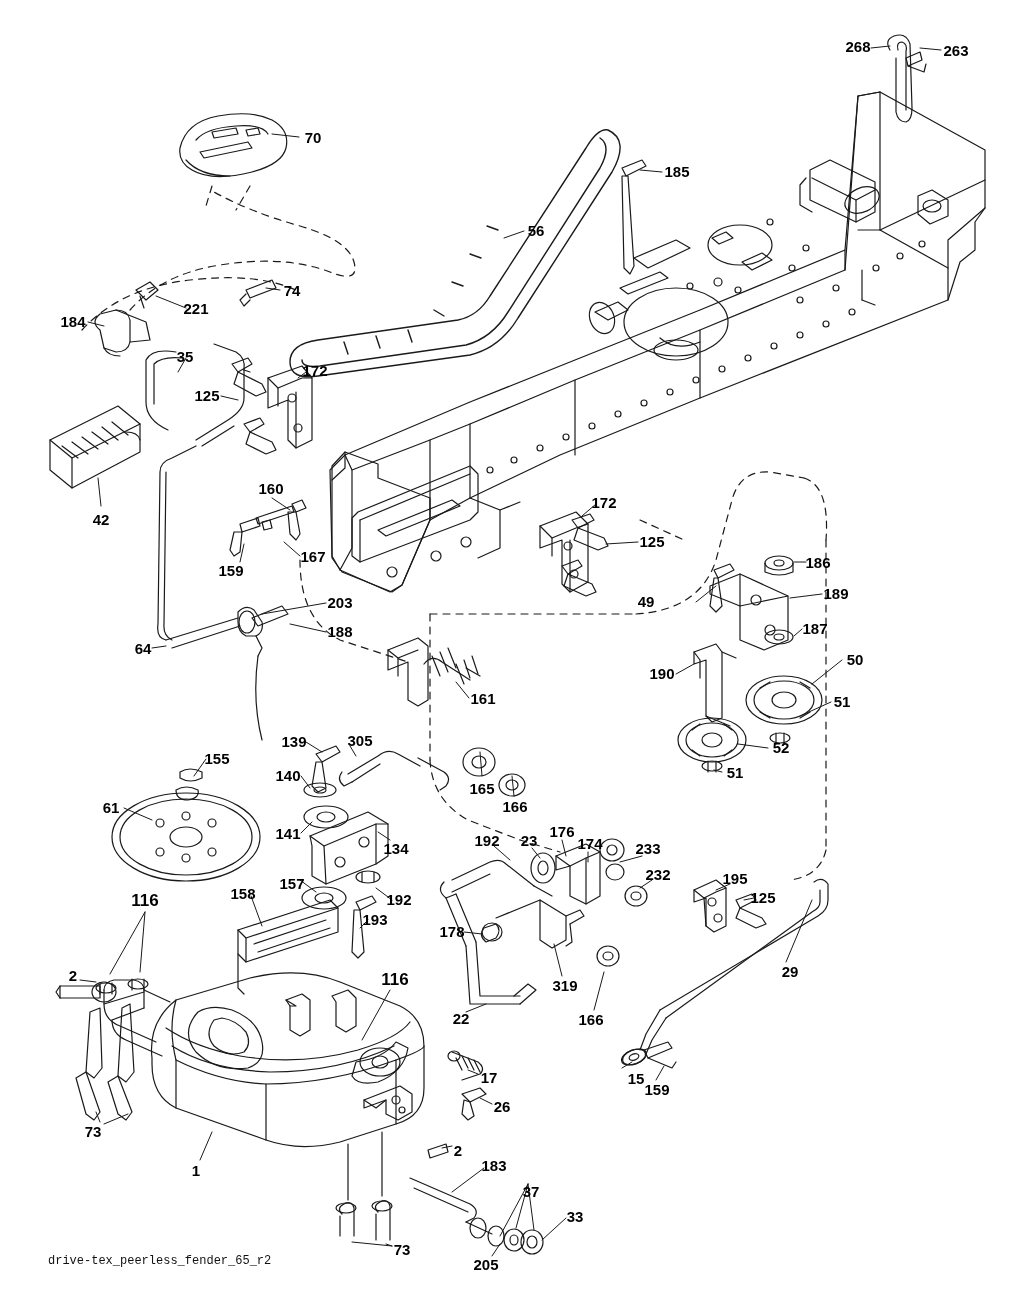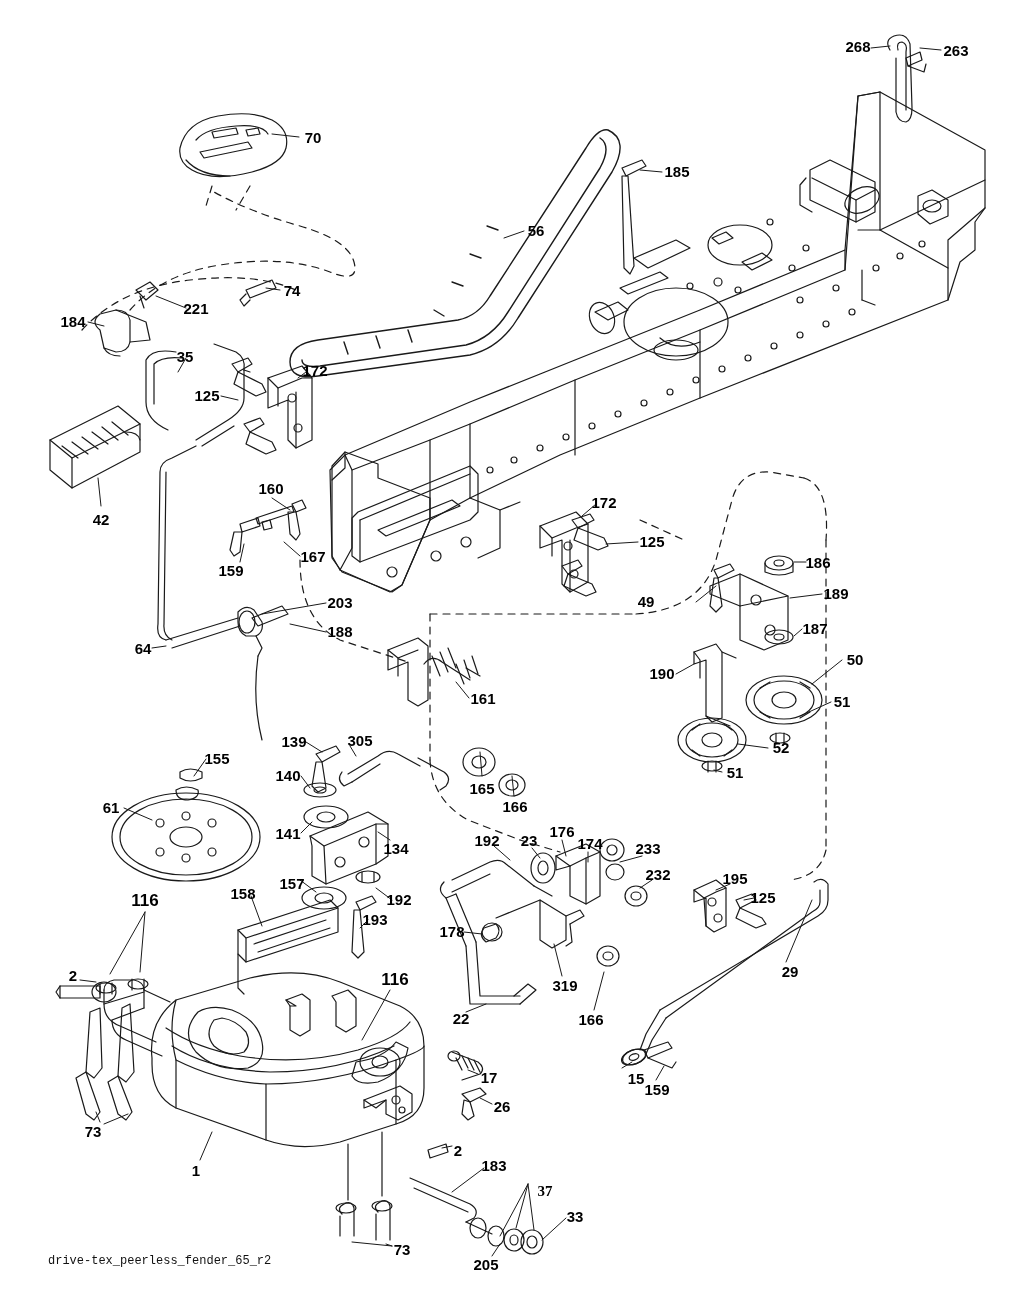--- a/index.html
+++ b/index.html
@@ -595,20 +595,20 @@
       <div class="callout big" style="left: 395px; top: 979px;">116</div>
       <div class="callout" style="left: 461px; top: 1018px;">22</div>
       <div class="callout" style="left: 489px; top: 1077px;">17</div>
       <div class="callout" style="left: 636px; top: 1078px;">15</div>
       <div class="callout" style="left: 657px; top: 1089px;">159</div>
       <div class="callout" style="left: 502px; top: 1106px;">26</div>
       <div class="callout" style="left: 93px; top: 1131px;">73</div>
       <div class="callout" style="left: 458px; top: 1150px;">2</div>
       <div class="callout" style="left: 196px; top: 1170px;">1</div>
       <div class="callout" style="left: 494px; top: 1165px;">183</div>
-      <div class="callout" style="left: 545px; top: 1191px; font-family: Liberation Serif, serif;">37</div>
+      <div class="callout" style="left: 531px; top: 1191px;">37</div>
       <div class="callout" style="left: 575px; top: 1216px;">33</div>
       <div class="callout" style="left: 402px; top: 1249px;">73</div>
       <div class="callout" style="left: 486px; top: 1264px;">205</div>
     </div>
 
   <div id="figure-caption">drive-tex_peerless_fender_65_r2</div>
 </div>
 
 </body></html>

